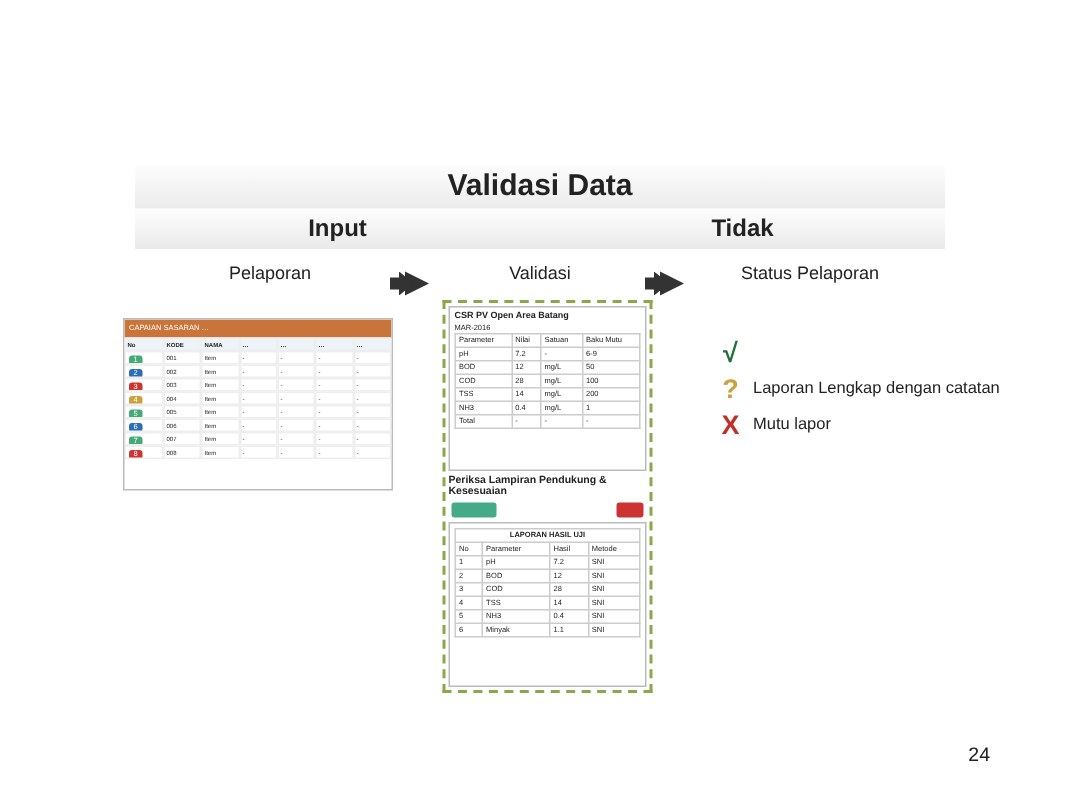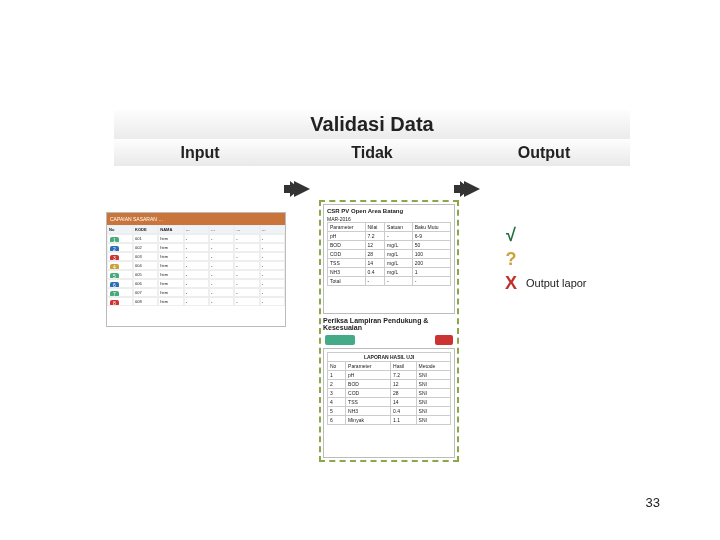--- a/index.html
+++ b/index.html
@@ -1,17 +1,17 @@
 <!DOCTYPE html>
 <html><head>
 <meta charset="utf-8">
 <style>
   * { box-sizing: border-box; margin: 0; padding: 0; }
   body { width: 720px; height: 540px; font-family: "Segoe UI", Arial, sans-serif; background: #fff; color: #222; position: relative; }
-  .slide { position: absolute; inset: 0; padding: 80px 20px 20px 20px; margin-left: 24px; }
+  .slide { position: absolute; inset: 0; padding: 80px 20px 20px 20px; }
 
   .title-bar { position: absolute; left: 90px; right: 90px; top: 110px; text-align: center; font-size: 20px; font-weight: 600;
                background: linear-gradient(#fdfdfd,#ebebeb); padding: 3px 0; }
   .cols-bar  { position: absolute; left: 90px; right: 90px; top: 140px; display: flex; background: linear-gradient(#fdfdfd,#e9e9e9); }
   .col-head  { flex: 1; text-align: center; font-size: 16px; font-weight: 600; padding: 4px 0; }
 
   .sub-labels { position: absolute; left: 90px; right: 90px; top: 175px; display: flex; }
   .sub-label  { flex: 1; text-align: center; font-size: 12px; }
 
   .arrow { position: absolute; width: 0; height: 0; border-top: 8px solid transparent; border-bottom: 8px solid transparent; border-left: 16px solid #333; }
@@ -53,23 +53,27 @@
 </head>
 <body>
 
 <div class="slide">
 
   <div class="title-bar">Validasi Data</div>
 
   <div class="cols-bar">
     <div class="col-head">Input</div>
     <div class="col-head">Tidak</div>
-    <div class="col-head">Output</div>
-  </div>
-
+  </div>
+
+  <div class="sub-labels">
+    <div class="sub-label">Pelaporan</div>
+    <div class="sub-label">Validasi</div>
+    <div class="sub-label">Status Pelaporan</div>
+  </div>
 
   <div class="arrow ar1"></div>
   <div class="arrow ar2"></div>
 
   <div class="input-thumb">
     <div class="ribbon">CAPAIAN SASARAN …</div>
     <div class="grid">
       <div class="h">No</div>
         <div class="h">KODE</div>
         <div class="h">NAMA</div>
@@ -246,21 +250,22 @@
       </div>
     </div>
   </div>
 
   <div class="legend">
     <div class="lg-row">
       <span class="ic ok">√</span>
     </div>
     <div class="lg-row">
       <span class="ic q">?</span>
+      <span>Laporan Lengkap dengan catatan</span>
     </div>
     <div class="lg-row">
       <span class="ic x">X</span>
-      <span>Output lapor</span>
-    </div>
-  </div>
-
-  <div class="pagenum">33</div>
+      <span>Mutu lapor</span>
+    </div>
+  </div>
+
+  <div class="pagenum">24</div>
 </div>
 
 </body></html>

